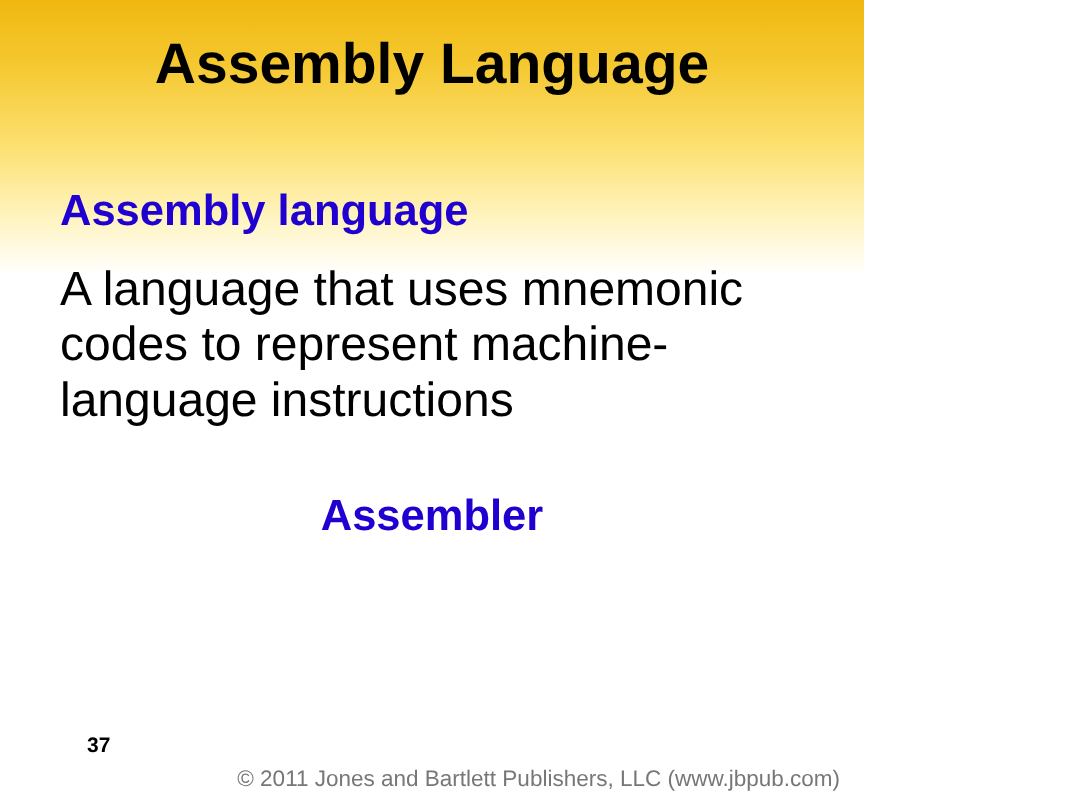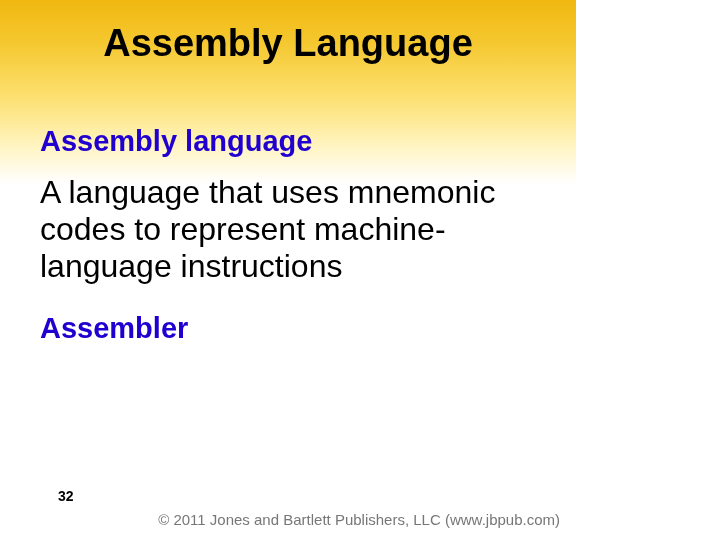--- a/index.html
+++ b/index.html
@@ -39,21 +39,22 @@
     left: 40px;
     right: 40px;
   }
   .term {
     font-size: 29px;
     font-weight: bold;
     color: #2000d0;
     margin-bottom: 16px;
   }
   .term2 {
-    margin-top: 28px;
+    margin-top: 44px;
+    text-align: center;
   }
   .def {
     font-size: 32px;
     color: #000;
     line-height: 1.15;
     margin-bottom: 0;
   }
   .pagenum {
     position: absolute;
     bottom: 36px;
@@ -79,17 +80,17 @@
 
   <div class="content">
 
     <div class="term">Assembly language</div>
     <div class="def">A language that uses mnemonic codes to represent machine-language instructions</div>
 
     <div class="term term2">Assembler</div>
 
   </div>
 
-  <div class="pagenum">32</div>
+  <div class="pagenum">37</div>
 
   <div class="copyright">© 2011 Jones and Bartlett Publishers, LLC (www.jbpub.com)</div>
 
 </div>
 
 </body></html>

